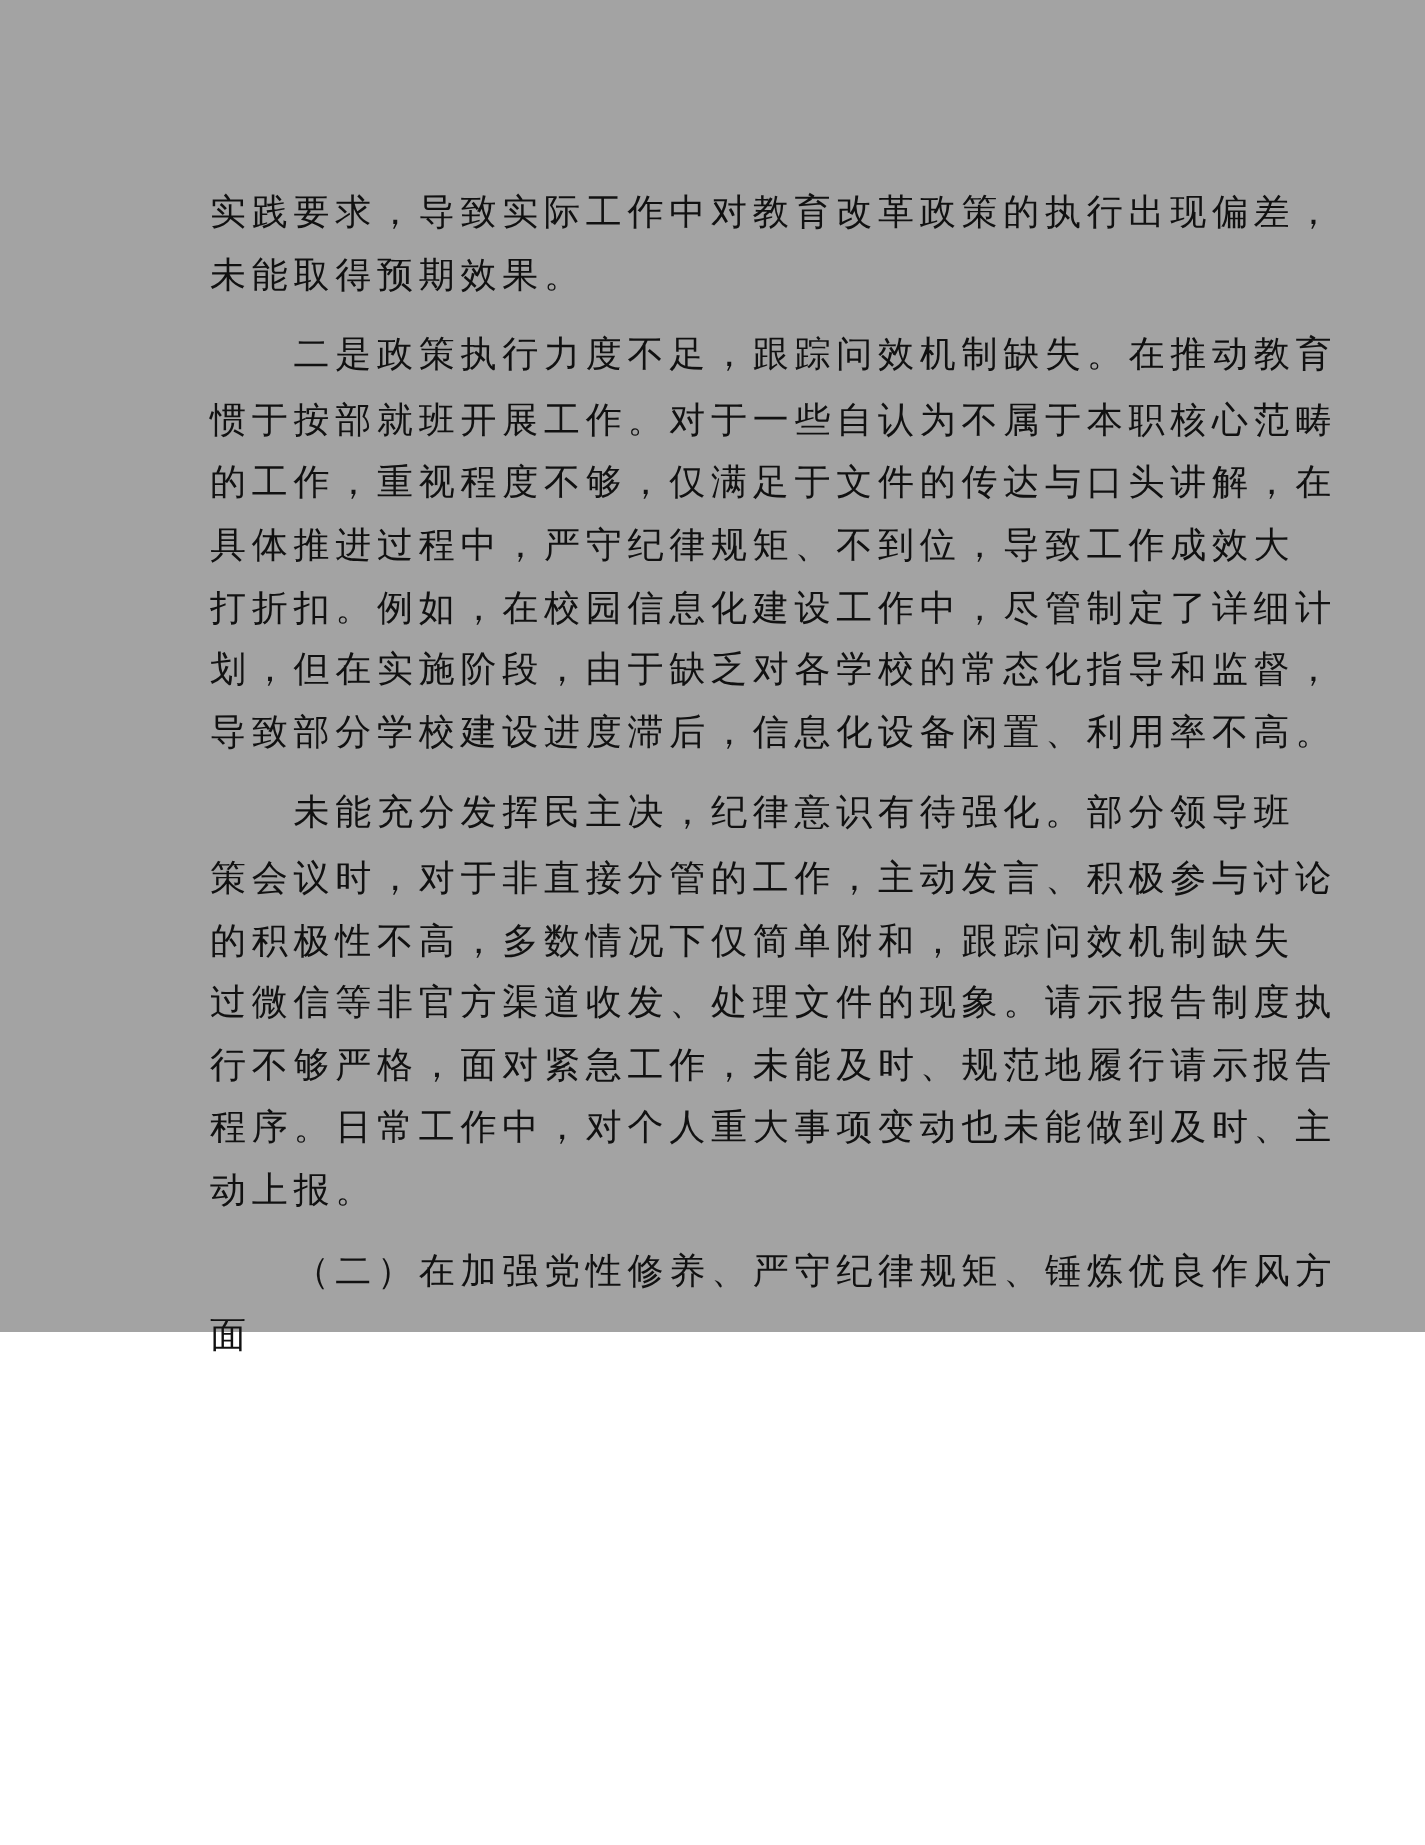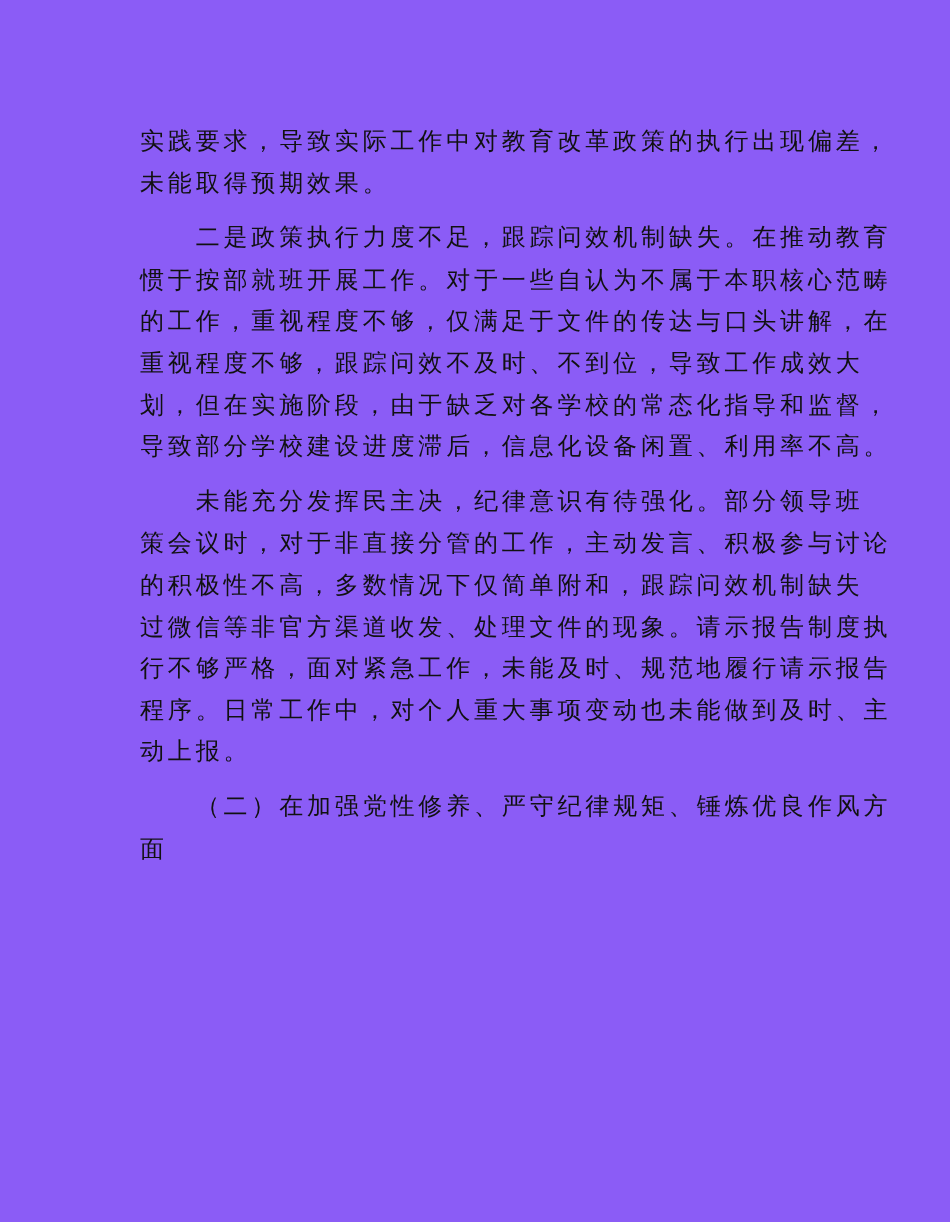--- a/index.html
+++ b/index.html
@@ -13,22 +13,22 @@
     position: relative;
     overflow: hidden;
     font-family: "DejaVu Serif", "Liberation Serif", serif;
     color: #111111;
   }
   .page {
     position: absolute;
     left: 0;
     top: 0;
     width: 950px;
-    height: 1222px;
-    background: #8b5cf6;
+    height: 888px;
+    background: #a3a3a3;
   }
   .content {
     position: absolute;
     left: 140px;
     top: 121px;
     width: 672px;
   }
   .para {
     margin: 0 0 14px 0;
   }
@@ -53,21 +53,22 @@
 
     <div class="para">
       <span class="line">实践要求，导致实际工作中对教育改革政策的执行出现偏差，</span>
       <span class="line">未能取得预期效果。</span>
     </div>
 
     <div class="para">
       <span class="line indent">二是政策执行力度不足，跟踪问效机制缺失。在推动教育</span>
       <span class="line">惯于按部就班开展工作。对于一些自认为不属于本职核心范畴</span>
       <span class="line">的工作，重视程度不够，仅满足于文件的传达与口头讲解，在</span>
-      <span class="line">重视程度不够，跟踪问效不及时、不到位，导致工作成效大</span>
+      <span class="line">具体推进过程中，严守纪律规矩、不到位，导致工作成效大</span>
+      <span class="line">打折扣。例如，在校园信息化建设工作中，尽管制定了详细计</span>
       <span class="line">划，但在实施阶段，由于缺乏对各学校的常态化指导和监督，</span>
       <span class="line">导致部分学校建设进度滞后，信息化设备闲置、利用率不高。</span>
     </div>
 
     <div class="para">
       <span class="line indent">未能充分发挥民主决，纪律意识有待强化。部分领导班</span>
       <span class="line">策会议时，对于非直接分管的工作，主动发言、积极参与讨论</span>
       <span class="line">的积极性不高，多数情况下仅简单附和，跟踪问效机制缺失</span>
       <span class="line">过微信等非官方渠道收发、处理文件的现象。请示报告制度执</span>
       <span class="line">行不够严格，面对紧急工作，未能及时、规范地履行请示报告</span>

